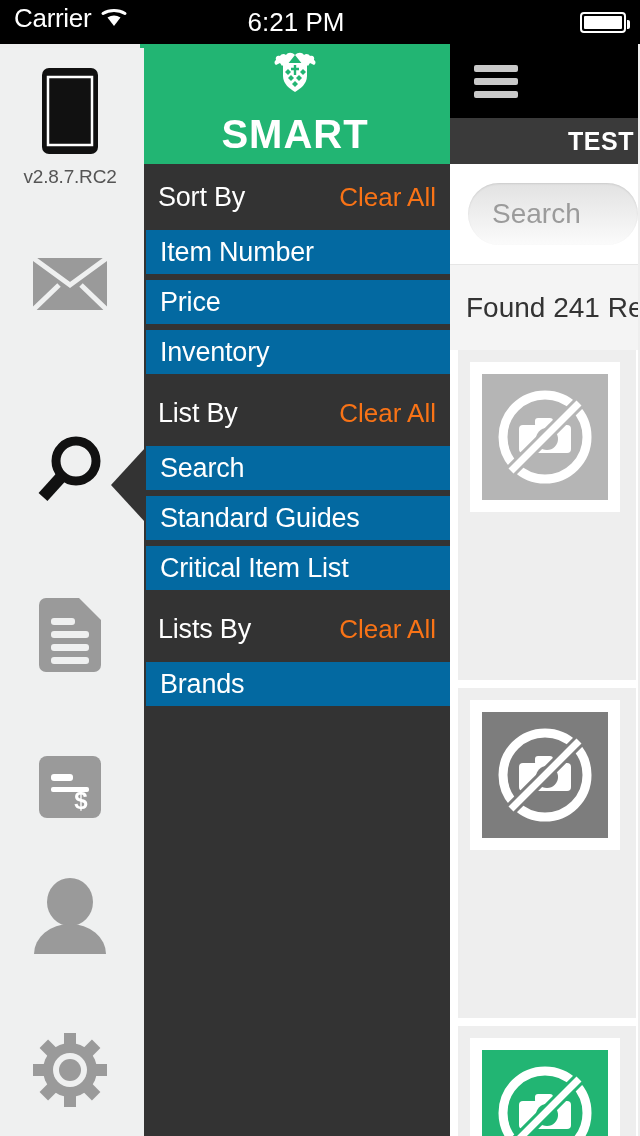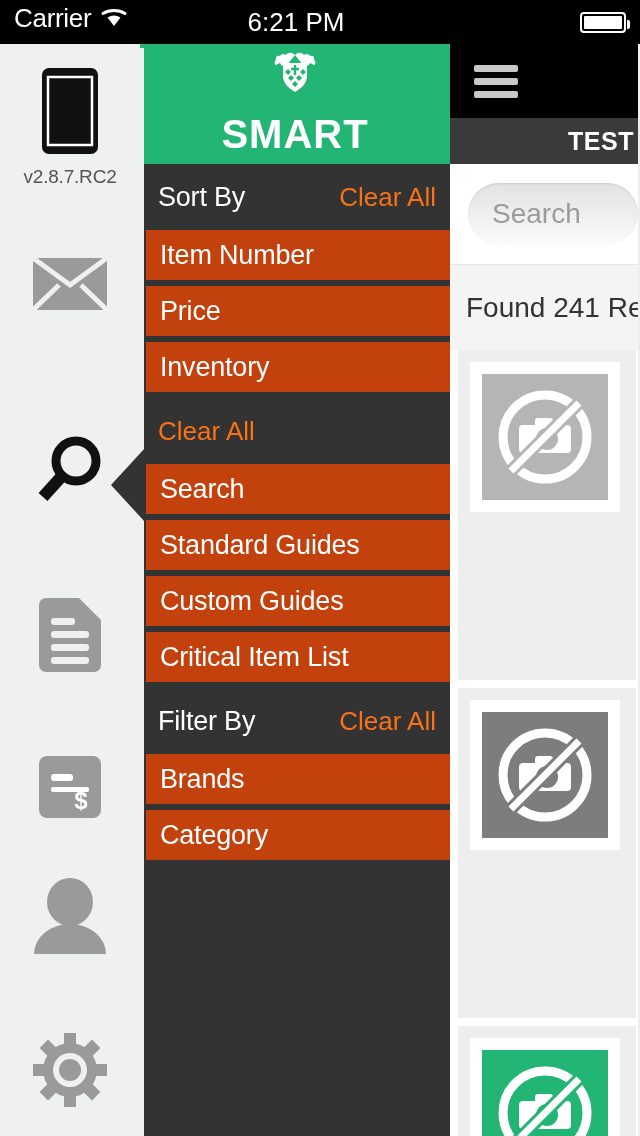--- a/index.html
+++ b/index.html
@@ -65,21 +65,21 @@
   .brand-name{
     color:#fff; font-size:40px; font-weight:bold; letter-spacing:1px; margin-top:16px;
   }
   .sect-head{
     height:66px; display:flex; align-items:center; justify-content:space-between;
     padding:0 14px 0 18px;
   }
   .sect-title{ color:#fff; font-size:27px; font-weight:400; letter-spacing:-0.2px; }
   .sect-clear{ color:#f97316; font-size:26px; font-weight:400; }
   .opt{
-    height:50px; margin:0 0 6px 6px; background:#c2410c;
+    height:44px; margin:0 0 6px 6px; background:#0369a1;
     display:flex; align-items:center; padding-left:14px;
   }
   .opt span{ color:#fff; font-size:27px; letter-spacing:-0.2px; }
 
   
   .main{
     position:absolute; left:448px; top:44px; width:190px; height:1092px;
     background:#fff; z-index:10; overflow:hidden;
   }
   .navbar{ height:74px; background:#000; display:flex; align-items:center; padding-left:26px; }
@@ -255,46 +255,41 @@
       <div class="opt">
         <span>Price</span>
       </div>
       <div class="opt">
         <span>Inventory</span>
       </div>
     </div>
 
     <div>
       <div class="sect-head">
+        <span class="sect-title">List By</span>
         <span class="sect-clear">Clear All</span>
       </div>
       <div class="opt">
         <span>Search</span>
       </div>
       <div class="opt">
         <span>Standard Guides</span>
-      </div>
-      <div class="opt">
-        <span>Custom Guides</span>
       </div>
       <div class="opt">
         <span>Critical Item List</span>
       </div>
     </div>
 
     <div>
       <div class="sect-head">
-        <span class="sect-title">Filter By</span>
+        <span class="sect-title">Lists By</span>
         <span class="sect-clear">Clear All</span>
       </div>
       <div class="opt">
         <span>Brands</span>
-      </div>
-      <div class="opt">
-        <span>Category</span>
       </div>
     </div>
 
   </div>
 
   <div class="main">
 
     <div class="navbar">
       <div class="hamburger">
         <i></i>

